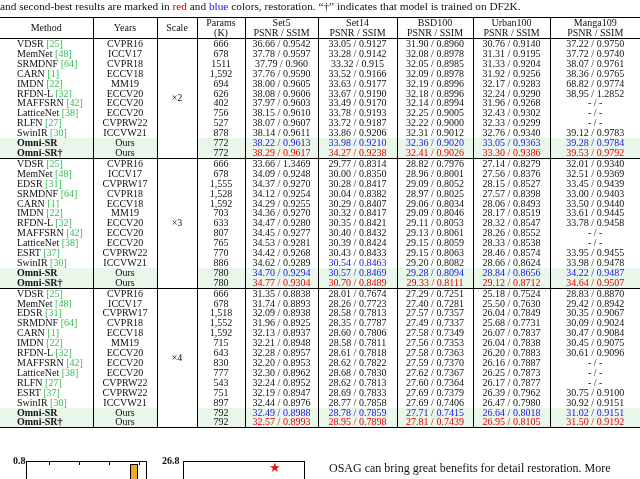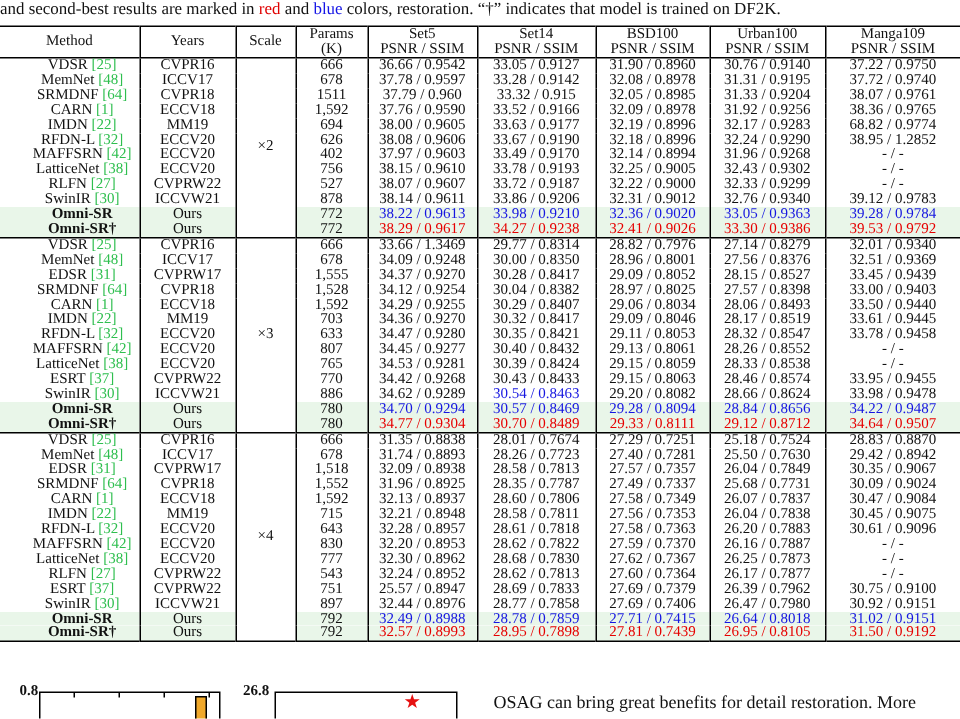--- a/index.html
+++ b/index.html
@@ -26,21 +26,21 @@
   .tbl tbody{border-top:1.4px solid #000;}
   .tbl th,.tbl td{
     padding:0;margin:0;text-align:center;vertical-align:middle;
     line-height:9.9px;height:9.9px;white-space:nowrap;overflow:hidden;
     font-weight:normal;
   }
   .tbl th{height:20px;}
   .hwrap{display:flex;flex-direction:column;justify-content:center;height:20px;}
   .hwrap div{line-height:9.6px;}
   .br{border-right:1px solid #000;}
-  td.m{text-align:center;padding-left:17px;}
+  td.m{text-align:left;padding-left:17px;}
   td.scale{vertical-align:middle;}
   tr.hl{background:#e9f6e9;}
   .bold{font-weight:bold;}
   .cite{color:#2fbf4f;}
   .blue{color:#1616e0;}
   .red{color:#e60000;font-weight:bold;}
   
   .ytick{position:absolute;font-size:10px;font-weight:bold;line-height:7px;}
   .figframe{position:absolute;border:1.4px solid #000;background:#fff;}
   .tick{position:absolute;top:0;width:1px;height:3px;background:#000;}
@@ -482,21 +482,21 @@
           <td class="br">32.24 / 0.8952</td>
           <td class="br">28.62 / 0.7813</td>
           <td class="br">27.60 / 0.7364</td>
           <td class="br">26.17 / 0.7877</td>
           <td>- / -</td>
         </tr>
         <tr>
           <td class="m br"><span>ESRT</span><span> </span><span class="cite">[37]</span></td>
           <td class="br">CVPRW22</td>
           <td class="br">751</td>
-          <td class="br">25.57 / 0.8947</td>
+          <td class="br">32.19 / 0.8947</td>
           <td class="br">28.69 / 0.7833</td>
           <td class="br">27.69 / 0.7379</td>
           <td class="br">26.39 / 0.7962</td>
           <td>30.75 / 0.9100</td>
         </tr>
         <tr>
           <td class="m br"><span>SwinIR</span><span> </span><span class="cite">[30]</span></td>
           <td class="br">ICCVW21</td>
           <td class="br">897</td>
           <td class="br">32.44 / 0.8976</td>

